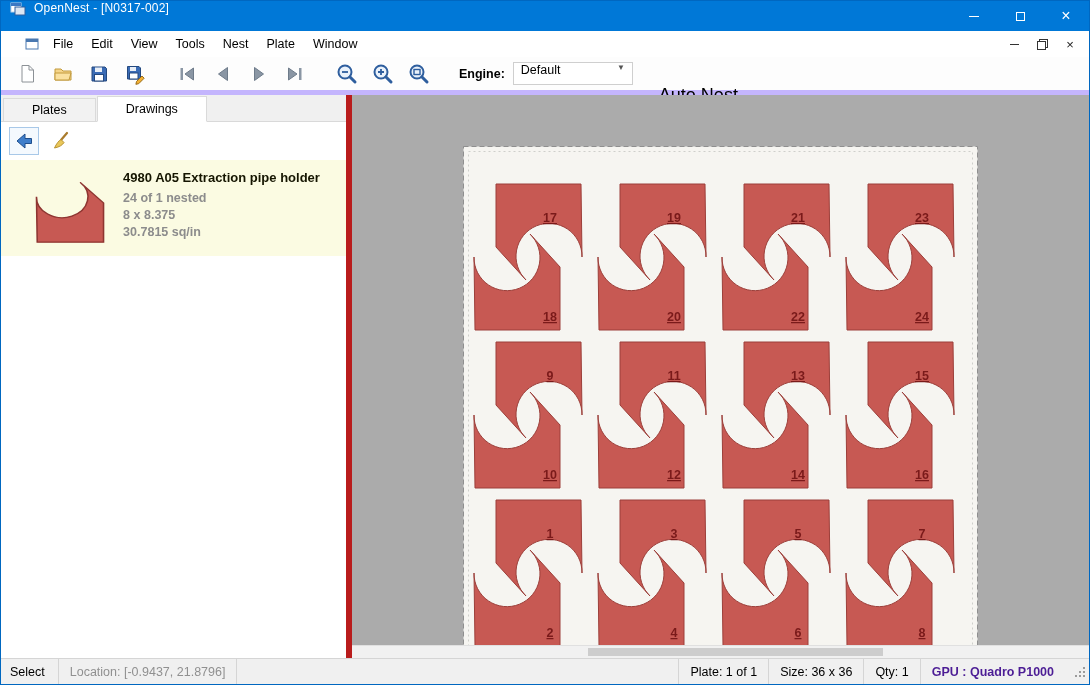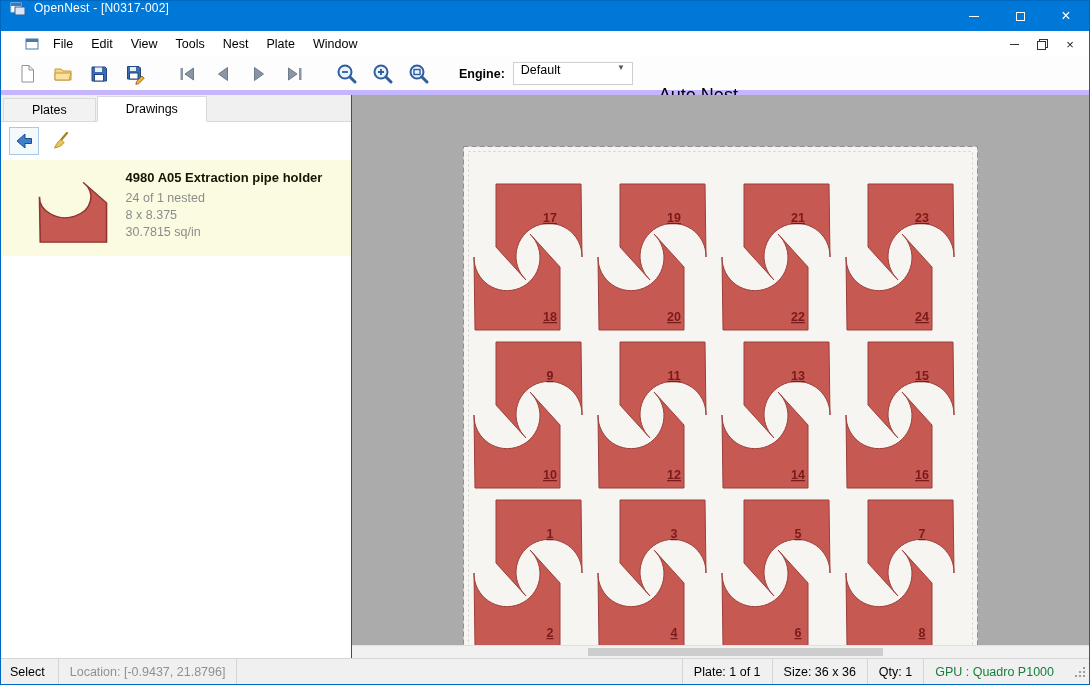--- a/index.html
+++ b/index.html
@@ -32,31 +32,31 @@
   .toolbar{flex:0 0 38px;height:38px;display:flex;align-items:center;background:#FDFDFD;border-bottom:5px solid #c4b5fd;padding:0 8px;}
   .tb-group{display:flex;align-items:center;margin-right:16px;}
   .tb-btn{width:36px;height:32px;display:flex;align-items:center;justify-content:center;border-radius:2px;}
   .engine-label{font-weight:700;margin:0 8px 0 6px;font-size:12.5px;}
   .combo{width:120px;height:23px;border:1px solid #CFCFCF;background:#fff;display:flex;align-items:flex-start;padding:0 7px;font-size:12.5px;}
   .combo-arrow{margin-left:auto;font-size:8px;color:#555;}
   .autonest{margin-left:26px;font-size:18px;margin-top:43px;}
 
   
   .content{flex:1;display:flex;min-height:0;}
-  .sidebar{flex:0 0 351px;width:351px;background:#fff;border-right:1px solid #b91c1c;display:flex;flex-direction:column;}
+  .sidebar{flex:0 0 351px;width:351px;background:#fff;border-right:6px solid #b91c1c;display:flex;flex-direction:column;}
   .tabstrip{height:27px;display:flex;align-items:flex-end;background:#F0F0F0;border-bottom:1px solid #D9D9D9;padding-left:1px;}
   .tab{height:23px;padding:0 28px;display:flex;align-items:center;font-size:12.5px;background:#F2F2F2;border:1px solid #DADADA;border-bottom:none;margin-left:1px;}
   .tab.active{height:26px;background:#fff;margin-bottom:-1px;border-bottom:1px solid #fff;z-index:2;}
   .subtoolbar{height:38px;display:flex;align-items:center;gap:7px;padding:4px 8px;background:#fff;}
   .icon-btn{width:30px;height:28px;display:flex;align-items:center;justify-content:center;background:#fff;border:1px solid transparent;}
   .icon-btn.framed{border:1px solid #A8C8E8;background:#F4F9FE;}
   .drawing-item{display:flex;gap:14px;padding:10px 8px 12px 12px;background:#FBFBE2;align-items:flex-start;}
   .thumb{margin-top:8px;flex:0 0 auto;}
   .d-title{font-weight:700;font-size:13px;margin-bottom:5px;color:#151500;}
-  .d-sub{color:#8C8C8C;font-size:12.5px;line-height:17px;}
+  .d-sub{color:#8C8C8C;font-size:12.5px;line-height:17px;font-weight:bold;}
 
   .canvas{flex:1;background:#ABABAB;position:relative;display:flex;justify-content:center;align-items:flex-end;overflow:hidden;}
   #plate-svg{margin-top:26px;}
   .part-num{font:700 12.5px "Liberation Sans","DejaVu Sans",sans-serif;text-decoration:underline;}
   .hscroll{position:absolute;left:0;right:0;bottom:0;height:13px;background:#F1F1F1;border-top:1px solid #E0E0E0;}
   .hthumb{position:absolute;left:32%;width:40%;top:2px;bottom:2px;background:#CDCDCD;}
 
   
   .statusbar{flex:0 0 25px;height:33px;background:#F0F0F0;border-top:1px solid #D5D5D5;display:flex;align-items:center;font-size:12.5px;}
   .sb-seg{padding:0 11px;white-space:nowrap;}
@@ -318,21 +318,21 @@
     <span class="sb-seg sb-loc">Location: [-0.9437, 21.8796]</span>
     <span class="sb-sep"></span>
     <span class="sb-fill"></span>
     <span class="sb-sep"></span>
     <span class="sb-seg">Plate: 1 of 1</span>
     <span class="sb-sep"></span>
     <span class="sb-seg">Size: 36 x 36</span>
     <span class="sb-sep"></span>
     <span class="sb-seg">Qty: 1</span>
     <span class="sb-sep"></span>
-    <span class="sb-seg" style="color: #15803d;">GPU : Quadro P1000</span>
+    <span class="sb-seg" style="color: #4c1d95; font-weight: bold;">GPU : Quadro P1000</span>
     <svg class="grip" width="14" height="14" viewBox="0 0 14 14">
       <g fill="#9B9B9B">
         <rect x="10" y="2" width="2" height="2"></rect>
           <rect x="10" y="6" width="2" height="2"></rect>
           <rect x="10" y="10" width="2" height="2"></rect>
         <rect x="6" y="6" width="2" height="2"></rect>
           <rect x="6" y="10" width="2" height="2"></rect>
           <rect x="2" y="10" width="2" height="2"></rect>
       </g>
     </svg>

